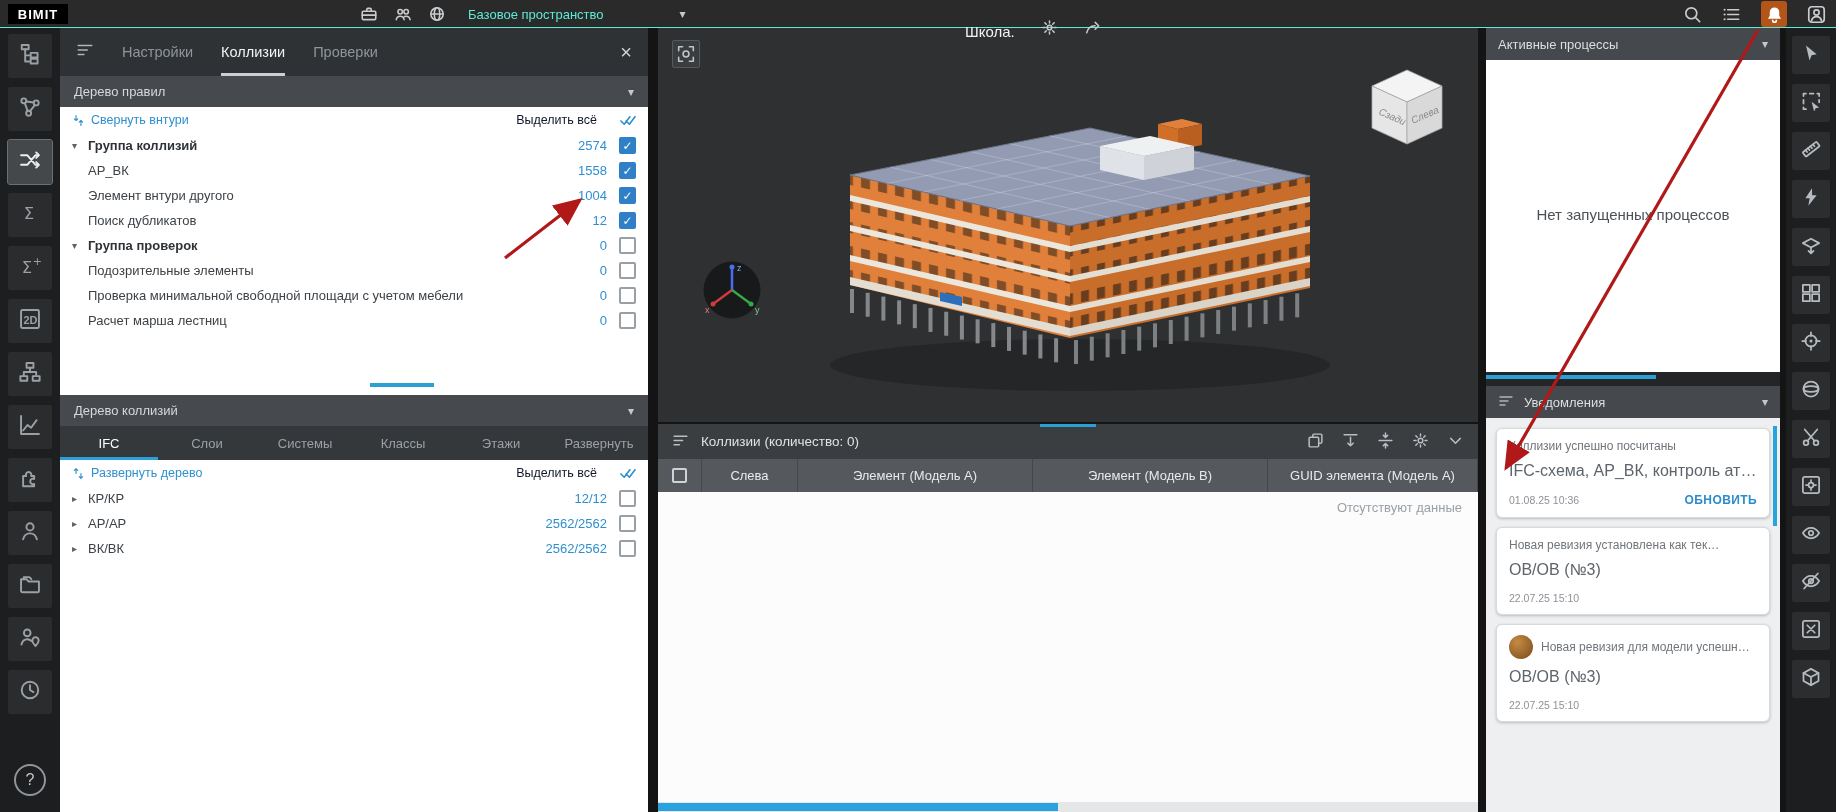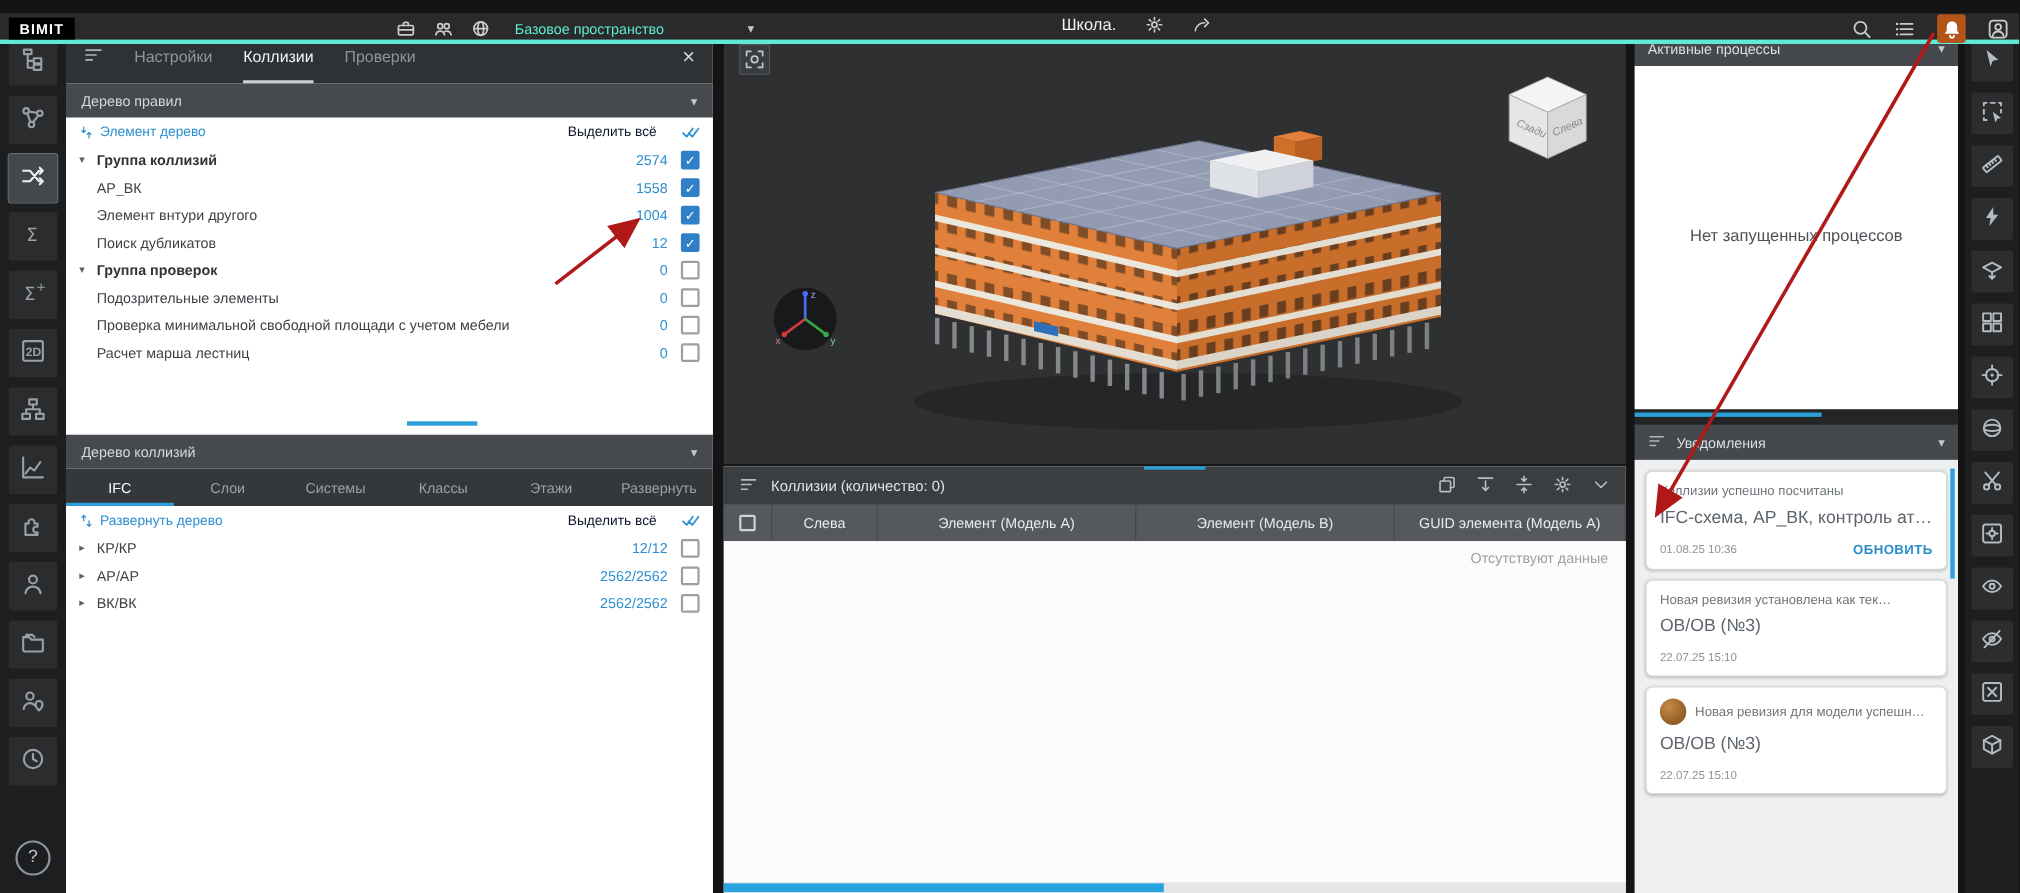--- a/index.html
+++ b/index.html
@@ -1,26 +1,26 @@
 <!DOCTYPE html>
 <html><head>
 <meta charset="utf-8">
 <style>
   * { margin:0; padding:0; box-sizing:border-box; }
   html,body { background:#141414; }
   body { font-family:"Liberation Sans","DejaVu Sans",sans-serif; }
   #app { position:relative; width:1836px; height:812px; background:#141414; overflow:hidden; }
 
   
-  #topbar { position:absolute; left:0; top:0; width:1836px; height:28px; background:#2a2a2a; border-bottom:4px solid #5eead4; z-index:10;margin-top:12px; }
+  #topbar { position:absolute; left:0; top:0; width:1836px; height:28px; background:#2a2a2a; border-bottom:1px solid #5eead4; z-index:10; }
   .tb-logo { position:absolute; left:8px; top:4px; width:60px; height:20px; background:#000; color:#fff; font-weight:bold; font-size:13px; letter-spacing:1px; display:flex; align-items:center; justify-content:center; }
   .tb-ws { position:absolute; left:360px; top:0; height:28px; display:flex; align-items:center; gap:16px; color:#c9cccf; }
   .tb-ws .icn svg { width:18px; height:18px; display:block; }
   .tb-ws-label { font-size:13px; color:#5eead4; margin-left:6px; }
-  .tb-center { position:absolute; left:965px; top:2px; height:28px; display:flex; align-items:flex-start; gap:26px; color:#c9cccf; }
+  .tb-center { position:absolute; left:965px; top:12px; height:28px; display:flex; align-items:flex-end; gap:26px; color:#c9cccf; }
   .tb-title { color:#f1f2f3; font-size:15px; }
   .tb-right { position:absolute; right:10px; top:0; height:28px; display:flex; align-items:center; gap:20px; color:#c9cccf; }
   .tb-right .icn svg { width:19px; height:19px; display:block; }
   .bell-box { width:26px; height:26px; border-radius:3px; background:#b35418; display:flex; align-items:center; justify-content:center; color:#fff; }
   .caret { font-family:"DejaVu Sans",sans-serif; color:#c6c9cc; font-size:12px; }
 
   
   .icn svg * { stroke:currentColor; fill:none; stroke-width:1.4; stroke-linecap:round; stroke-linejoin:round; }
   .icn svg .f { fill:currentColor; stroke:none; }
   .icn svg text { stroke:none; fill:currentColor; }
@@ -286,21 +286,21 @@
     <div class="sec-header">
       <span>Дерево правил</span>
       <span class="caret">▾</span>
     </div>
     <div id="rules-body">
       <div class="linkrow">
         <span class="tlink">
           <svg viewBox="0 0 16 16">
               <path d="M5 2v6M2.9 5.9 5 8l2.1-2.1M11 14V8M8.9 10.1 11 8l2.1 2.1" stroke="#2e8fd0" fill="none" stroke-width="1.4" stroke-linecap="round" stroke-linejoin="round"></path>
             </svg>
-          <span>Элемент дерево</span>
+          <span>Свернуть внтури</span>
         </span>
         <span class="selall">
           <span>Выделить всё</span>
           <svg viewBox="0 0 17 16">
               <path d="M1.5 8.5 5 12 11 4M7 8.5 10.5 12 16.5 4" stroke="#2e8fd0" fill="none" stroke-width="1.7" stroke-linecap="round" stroke-linejoin="round"></path>
             </svg>
         </span>
       </div>
       <div id="rules-tree">
           <div class="trow group">

